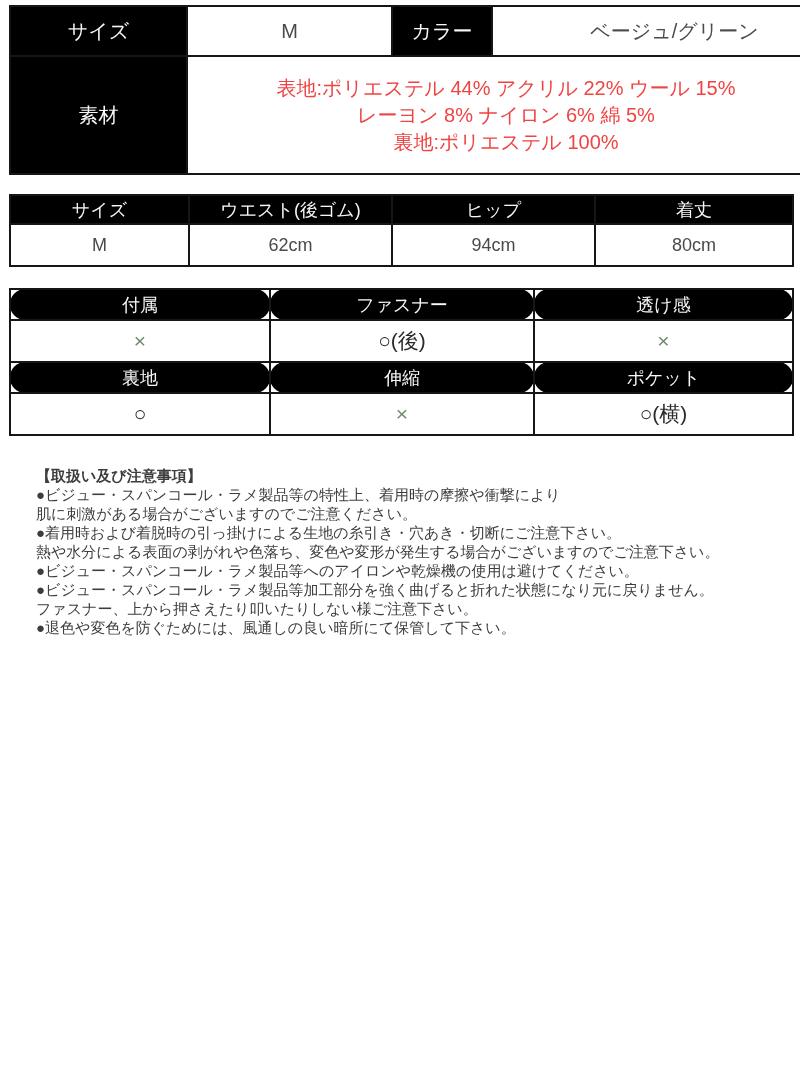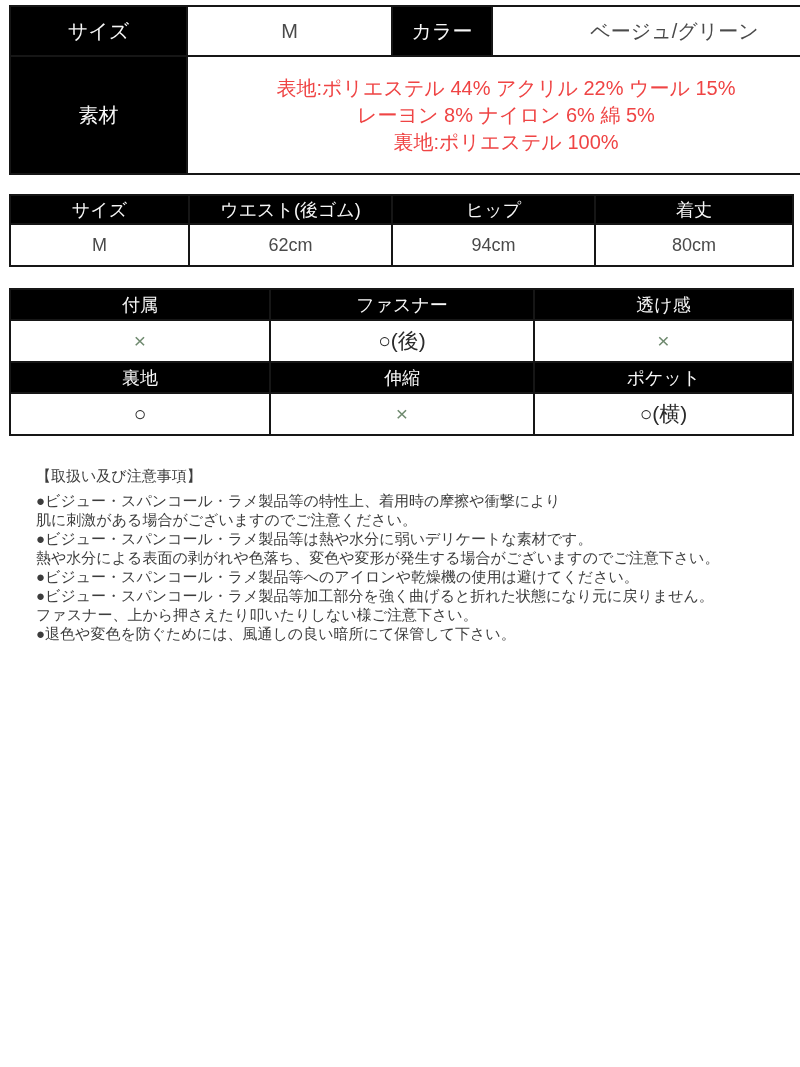--- a/index.html
+++ b/index.html
@@ -42,32 +42,32 @@
   .t-size{margin-bottom:21px;}
   .t-size th{font-size:18px;height:27px;}
   .t-size td{font-size:18px;height:40px;}
   .t-size .c1{width:177px;}
   .t-size .c2{width:201px;}
   .t-size .c3{width:201px;}
   .t-size .c4{width:196px;}
 
   
   .t-feat{margin-bottom:30px;}
-  .t-feat th{font-size:18px;height:29px;}
+  .t-feat th{font-size:18px;height:29px;border-radius:15px;}
   .t-feat td{height:40px;}
   .t-feat .c1{width:258px;}
   .t-feat .c2{width:262px;}
   .t-feat .c3{width:257px;}
   .sym{font-size:21px;}
   .cross{color:#6f8a6f;}
   .circ{color:#2b2b2b;}
 
   
   .care{padding-left:27px;font-size:15px;line-height:19px;color:#3d3d3d;}
-  .care-title{margin-bottom:6px;}
+  .care-title{margin-bottom:0;font-weight:bold;}
   .care-line{white-space:normal;}
 </style>
 </head>
 <body>
 
 <div class="page">
 
   <table class="t-spec">
     <tbody>
         <tr class="r1">
@@ -126,21 +126,21 @@
       <td class="sym cross">×</td>
       <td class="sym circ">○(横)</td>
     </tr>
   </tbody>
     </table>
 
   <div class="care">
     <div class="care-title">【取扱い及び注意事項】</div>
     <div class="care-line">●ビジュー・スパンコール・ラメ製品等の特性上、着用時の摩擦や衝撃により</div>
     <div class="care-line">肌に刺激がある場合がございますのでご注意ください。</div>
-    <div class="care-line">●ビジュー・スパンコール・ラメ製品等は熱や水分に弱いデリケートな素材です。</div>
+    <div class="care-line">●着用時および着脱時の引っ掛けによる生地の糸引き・穴あき・切断にご注意下さい。</div>
     <div class="care-line">熱や水分による表面の剥がれや色落ち、変色や変形が発生する場合がございますのでご注意下さい。</div>
     <div class="care-line">●ビジュー・スパンコール・ラメ製品等へのアイロンや乾燥機の使用は避けてください。</div>
     <div class="care-line">●ビジュー・スパンコール・ラメ製品等加工部分を強く曲げると折れた状態になり元に戻りません。</div>
     <div class="care-line">ファスナー、上から押さえたり叩いたりしない様ご注意下さい。</div>
     <div class="care-line">●退色や変色を防ぐためには、風通しの良い暗所にて保管して下さい。</div>
   </div>
 
 </div>
 
 </body></html>

